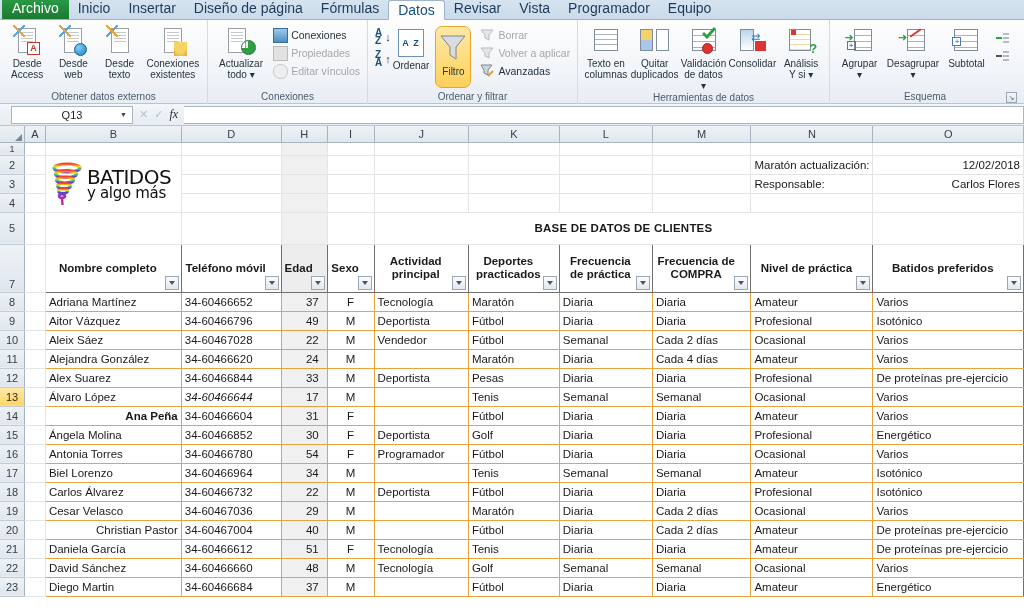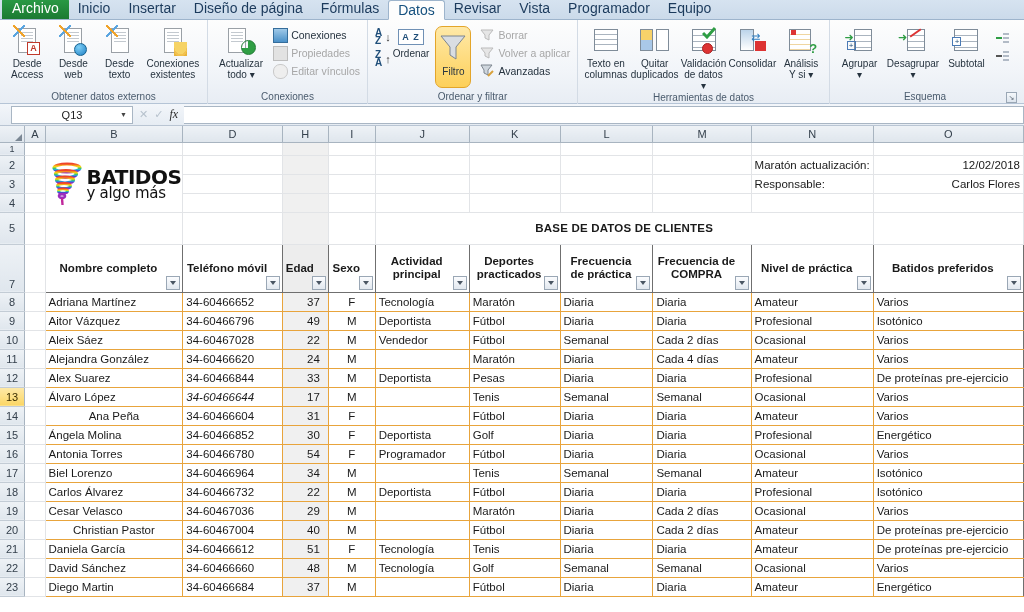--- a/index.html
+++ b/index.html
@@ -148,21 +148,21 @@
     border:1px solid #1f7a33;
   }
   .tablegrid {
     position:absolute; left:4px; top:4px; width:24px; height:22px;
     background:#fff; border:1px solid #7f8c99;
   }
   .tablegrid i {
     position:absolute; left:0; right:0; height:1px; background:#aab4bf;
   }
   .azbox {
-    width:26px; height:16px; border:1px solid #6f90b5; background:#fff;
+    width:26px; height:28px; border:1px solid #6f90b5; background:#fff;
     font-size:9px; font-weight:bold; color:#1f4e79; display:flex;
     align-items:center; justify-content:center; letter-spacing:1px;
   }
 
   
   .fbar {
     height: 22px; display:flex; align-items:center;
     background: linear-gradient(to bottom,#f3f6fa,#e6ecf3);
     border-bottom: 1px solid #b9c5d3;
   }
@@ -254,21 +254,21 @@
   .title-red {
     color:#c00000; font-weight:bold; font-size:15.5px; text-align:center;
     letter-spacing:0.2px;
   }
   .num { text-align:right; }
 
   
   .logo-wrap { display:flex; align-items:center; gap:4px; position:relative; left:2px;}
   .tornado { width: 32px; height: 44px; flex:0 0 32px; }
   .logo-txt { display:flex; flex-direction:column; line-height:1; }
-  .logo-txt .l1 { font-size: 20px; font-weight: bold; color:#111; letter-spacing:-0.5px; font-family:"DejaVu Sans", sans-serif;}
+  .logo-txt .l1 { font-size: 20px; font-weight: normal; color:#111; letter-spacing:-0.5px; font-family:"DejaVu Sans", sans-serif;}
   .logo-txt .l2 { font-size: 15px; color:#111; letter-spacing:-0.3px; margin-top:-1px; font-family:"DejaVu Sans", sans-serif;}
 </style>
 </head>
 <body>
 
 <div class="ribbon-tabs">
   <div class="tab file">Archivo</div>
   <div class="tab">Inicio</div>
   <div class="tab">Insertar</div>
   <div class="tab">Diseño de página</div>
@@ -791,21 +791,21 @@
           <td class="cell tcell" style="text-align: left;"></td>
           <td class="cell tcell" style="text-align: left;">Tenis</td>
           <td class="cell tcell" style="text-align: left;">Semanal</td>
           <td class="cell tcell" style="text-align: left;">Semanal</td>
           <td class="cell tcell" style="text-align: left;">Ocasional</td>
           <td class="cell tcell last" style="text-align: left;">Varios</td>
         </tr>
         <tr>
           <td class="rh">14</td>
           <td class="cell"></td>
-          <td class="cell tcell first" style="text-align: center;">Ana Peña</td>
+          <td class="cell tcell first" style="text-align: right; font-weight: bold;">Ana Peña</td>
           <td class="cell tcell" style="text-align: left;">34-60466604</td>
           <td class="cell tcell colsel" style="text-align: right; padding-right: 8px;">31</td>
           <td class="cell tcell" style="text-align: center;">F</td>
           <td class="cell tcell" style="text-align: left;"></td>
           <td class="cell tcell" style="text-align: left;">Fútbol</td>
           <td class="cell tcell" style="text-align: left;">Diaria</td>
           <td class="cell tcell" style="text-align: left;">Diaria</td>
           <td class="cell tcell" style="text-align: left;">Amateur</td>
           <td class="cell tcell last" style="text-align: left;">Varios</td>
         </tr>
@@ -875,21 +875,21 @@
           <td class="cell tcell" style="text-align: left;"></td>
           <td class="cell tcell" style="text-align: left;">Maratón</td>
           <td class="cell tcell" style="text-align: left;">Diaria</td>
           <td class="cell tcell" style="text-align: left;">Cada 2 días</td>
           <td class="cell tcell" style="text-align: left;">Ocasional</td>
           <td class="cell tcell last" style="text-align: left;">Varios</td>
         </tr>
         <tr>
           <td class="rh">20</td>
           <td class="cell"></td>
-          <td class="cell tcell first" style="text-align: center;">Christian Pastor</td>
+          <td class="cell tcell first" style="text-align: right;">Christian Pastor</td>
           <td class="cell tcell" style="text-align: left;">34-60467004</td>
           <td class="cell tcell colsel" style="text-align: right; padding-right: 8px;">40</td>
           <td class="cell tcell" style="text-align: center;">M</td>
           <td class="cell tcell" style="text-align: left;"></td>
           <td class="cell tcell" style="text-align: left;">Fútbol</td>
           <td class="cell tcell" style="text-align: left;">Diaria</td>
           <td class="cell tcell" style="text-align: left;">Cada 2 días</td>
           <td class="cell tcell" style="text-align: left;">Amateur</td>
           <td class="cell tcell last" style="text-align: left;">De proteínas pre-ejercicio</td>
         </tr>

